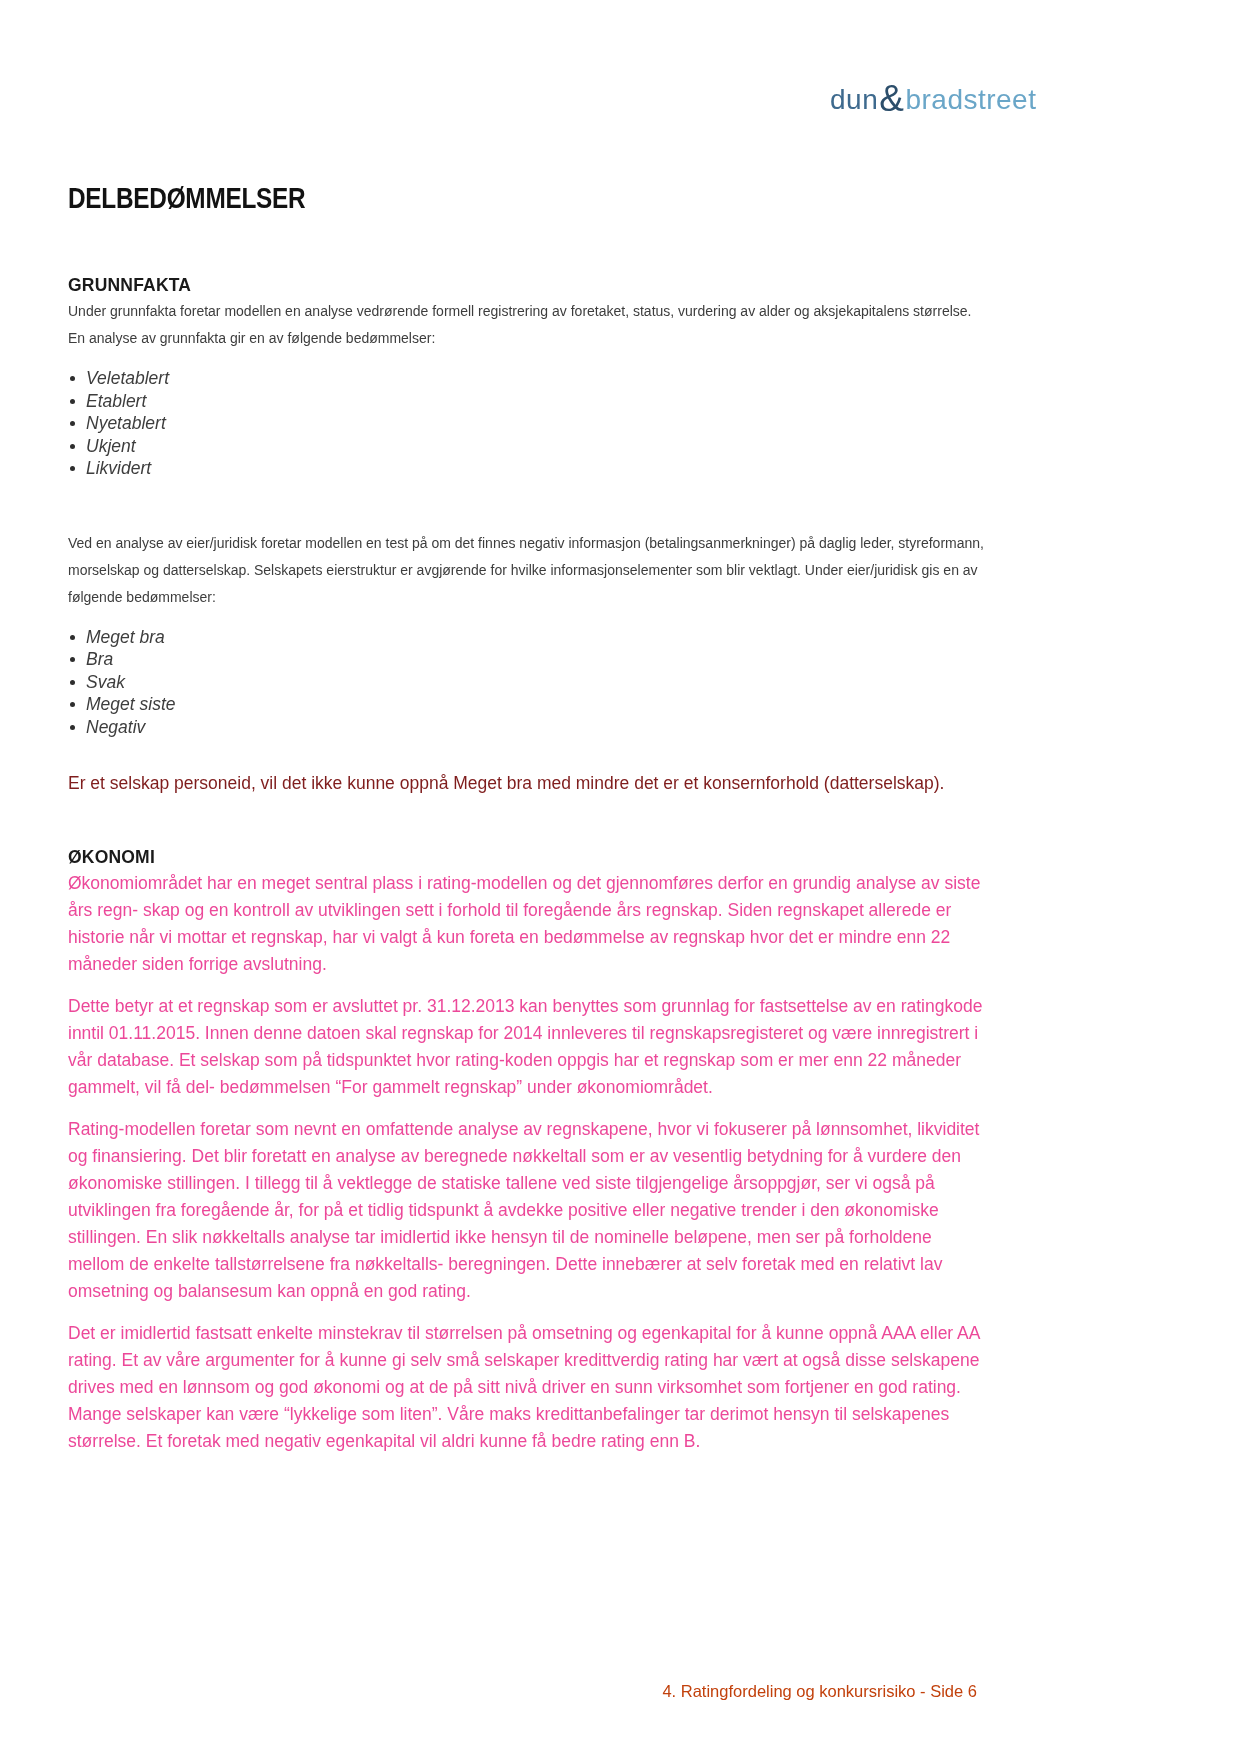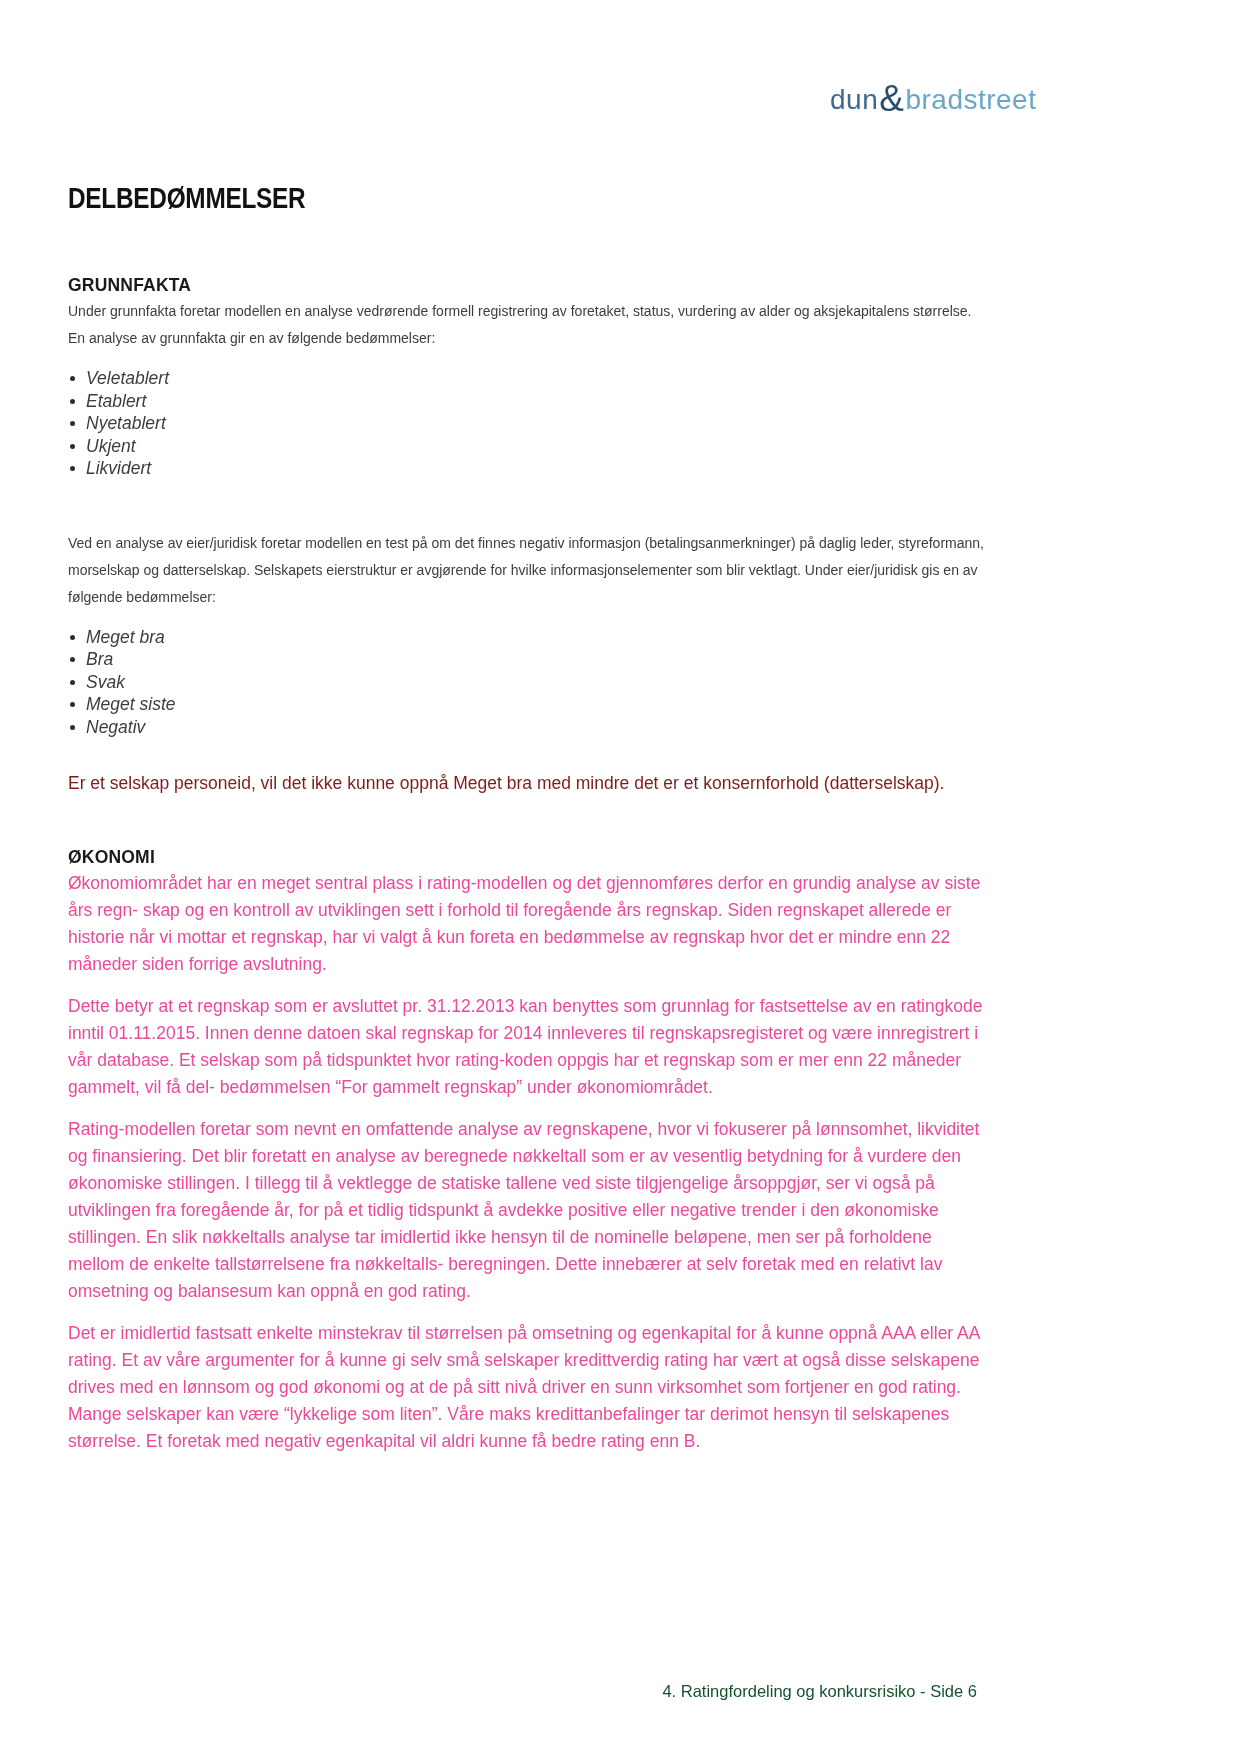--- a/index.html
+++ b/index.html
@@ -55,21 +55,21 @@
     width:5px; height:5px; border-radius:50%;
     background:#2e2e2e; margin-top:9px; flex:none;
   }
   p.note { margin:32px 0 0 0; font-size:17.5px; line-height:27px; color:#7f1d1d; }
   .paras p { margin:0 0 15px 0; font-size:17.5px; line-height:27px; color:#ec4899; }
   .paras p:last-child { margin-bottom:0; }
 
   
   .footer {
     position:absolute; top:1682px; right:264px;
-    font-size:16.5px; color:#14532d;
+    font-size:16.5px; color:#c2410c;
   }
 </style>
 </head>
 <body>
 
 <div class="page">
 
   <div class="logo">
     <span class="dun">dun</span>
     <span class="amp">&amp;</span>

